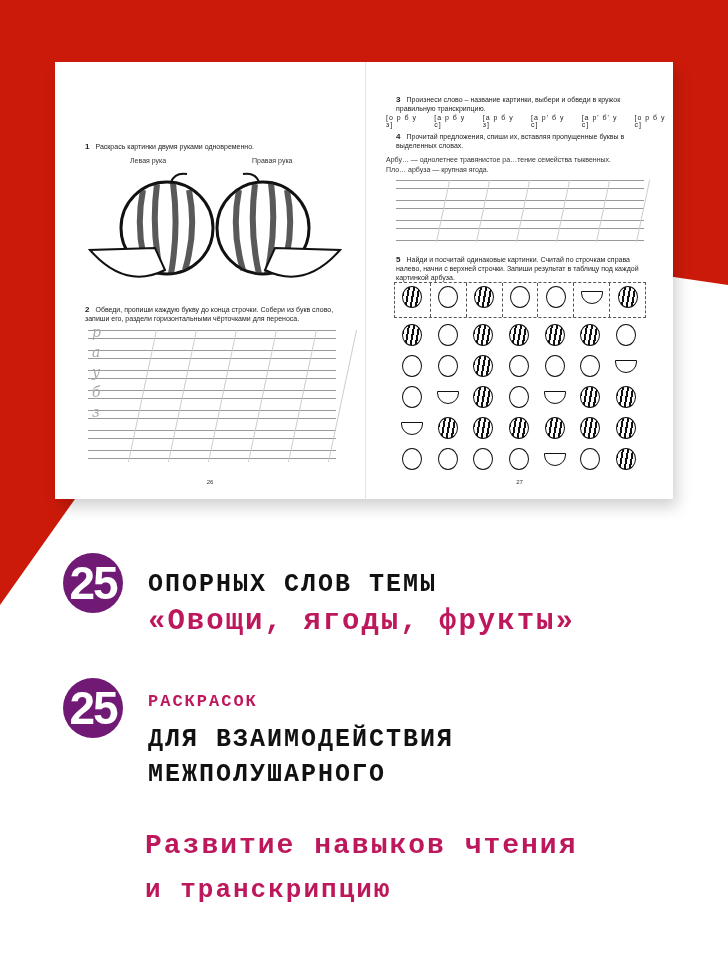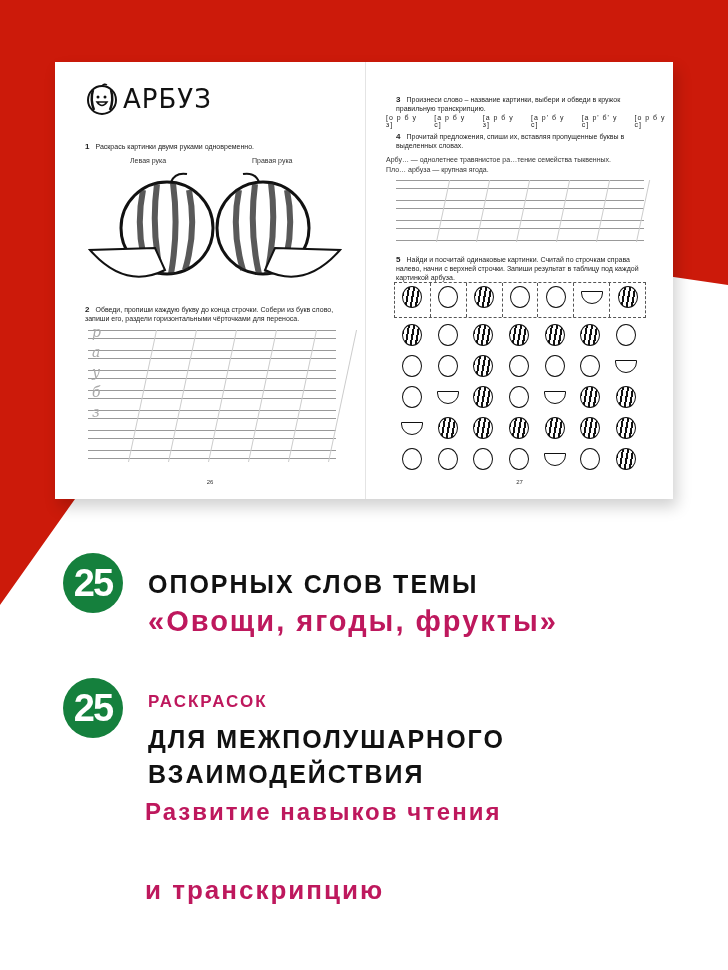--- a/index.html
+++ b/index.html
@@ -22,46 +22,35 @@
   .transcr{position:absolute;left:20px;top:52px;font-size:7px;color:#222;display:flex;gap:10px;letter-spacing:1px;}
   .sent{position:absolute;left:20px;font-size:7px;color:#333;}
   .grid-top{position:absolute;left:28px;top:220px;width:250px;height:34px;border:1px dashed #555;display:flex;}
   .grid-top .cell{flex:1;border-right:1px dashed #555;display:flex;align-items:flex-start;justify-content:center;padding-top:3px;}
   .grid-top .cell:last-child{border-right:none;}
   .wm{width:18px;height:20px;border-radius:50%;border:1.5px solid #111;background:repeating-linear-gradient(100deg,#111 0 2px,#fff 2px 5px);}
   .wm.face{background:#fff;}
   .wm.slice{border-radius:0 0 18px 18px;height:11px;width:20px;background:#fff;margin-top:5px;}
   .icons-grid{position:absolute;left:28px;top:262px;width:250px;display:grid;grid-template-columns:repeat(7,1fr);row-gap:9px;justify-items:center;}
   .big-melon{position:absolute;}
-  .badge{position:absolute;width:60px;height:60px;border-radius:50%;background:#15803d;color:#fff;font-family:"Liberation Sans",sans-serif;font-size:38px;font-weight:bold;display:flex;align-items:center;justify-content:center;letter-spacing:-2px;}
-  .ft{position:absolute;font-family:Liberation Sans, sans-serif;font-weight:bold;letter-spacing:2px;}
+  .badge{position:absolute;width:60px;height:60px;border-radius:50%;background:#701a75;color:#fff;font-family:"Liberation Sans",sans-serif;font-size:46px;font-weight:bold;display:flex;align-items:center;justify-content:center;letter-spacing:-2px;}
+  .ft{position:absolute;font-family:Liberation Mono, monospace;font-weight:bold;letter-spacing:2px;}
   .ft.black{color:#111;}
   .ft.red{color:#be185d;}
 </style>
 </head>
 <body>
 
 <svg class="bg-red" viewBox="0 0 728 970">
   <polygon points="0,0 728,0 728,285 660,275 660,499 75,499 0,605" fill="#cc1a0a"></polygon>
 </svg>
 
 <div class="spread">
 
   <div class="page left">
-    <div class="title-wrap">
-      <svg width="34" height="34" viewBox="0 0 34 34">
-        <circle cx="17" cy="18" r="14" fill="#fff" stroke="#111" stroke-width="2"></circle>
-        <path d="M8 8 Q5 18 9 28 M26 8 Q29 18 25 28" stroke="#111" stroke-width="2.5" fill="none"></path>
-        <circle cx="13" cy="15" r="1.5" fill="#111"></circle>
-          <circle cx="20" cy="15" r="1.5" fill="#111"></circle>
-        <path d="M12 20 Q17 27 22 20 Z" fill="#fff" stroke="#111" stroke-width="1.5"></path>
-        <path d="M17 4 Q19 1 22 3" stroke="#111" stroke-width="1.5" fill="none"></path>
-      </svg>
-      <span class="title">АРБУЗ</span>
-    </div>
 
     <div class="task" style="left:30px;top:80px;width:260px;">
       <b class="num">1</b><span>Раскрась картинки двумя руками одновременно.</span>
     </div>
     <span class="hand-label" style="left:75px;top:95px;">Левая рука</span>
     <span class="hand-label" style="left:197px;top:95px;">Правая рука</span>
 
     <svg class="big-melon" style="left:30px;top:108px;" width="260" height="130" viewBox="0 0 260 130">
       <g>
         <circle cx="82" cy="58" r="46" fill="#fff" stroke="#111" stroke-width="3"></circle>
@@ -215,17 +204,17 @@
     <div class="page-num">27</div>
   </div>
 </div>
 
 <div class="badge" style="left:63px;top:553px;">25</div>
 <div class="ft black" style="left:148px;top:570px;font-size:25px;">ОПОРНЫХ СЛОВ ТЕМЫ</div>
 <div class="ft red" style="left:148px;top:605px;font-size:29px;">«Овощи, ягоды, фрукты»</div>
 
 <div class="badge" style="left:63px;top:678px;">25</div>
 <div class="ft red" style="left:148px;top:692px;font-size:17px;">РАСКРАСОК</div>
-<div class="ft black" style="left:148px;top:725px;font-size:25px;">ДЛЯ МЕЖПОЛУШАРНОГО</div>
-<div class="ft black" style="left:148px;top:760px;font-size:25px;">ВЗАИМОДЕЙСТВИЯ</div>
-
-<div class="ft red" style="left:145px;top:798px;font-size:24px;">Развитие навыков чтения</div>
+<div class="ft black" style="left:148px;top:725px;font-size:25px;">ДЛЯ ВЗАИМОДЕЙСТВИЯ</div>
+<div class="ft black" style="left:148px;top:760px;font-size:25px;">МЕЖПОЛУШАРНОГО</div>
+
+<div class="ft red" style="left:145px;top:830px;font-size:28px;">Развитие навыков чтения</div>
 <div class="ft red" style="left:145px;top:875px;font-size:26px;">и транскрипцию</div>
 
 </body></html>

